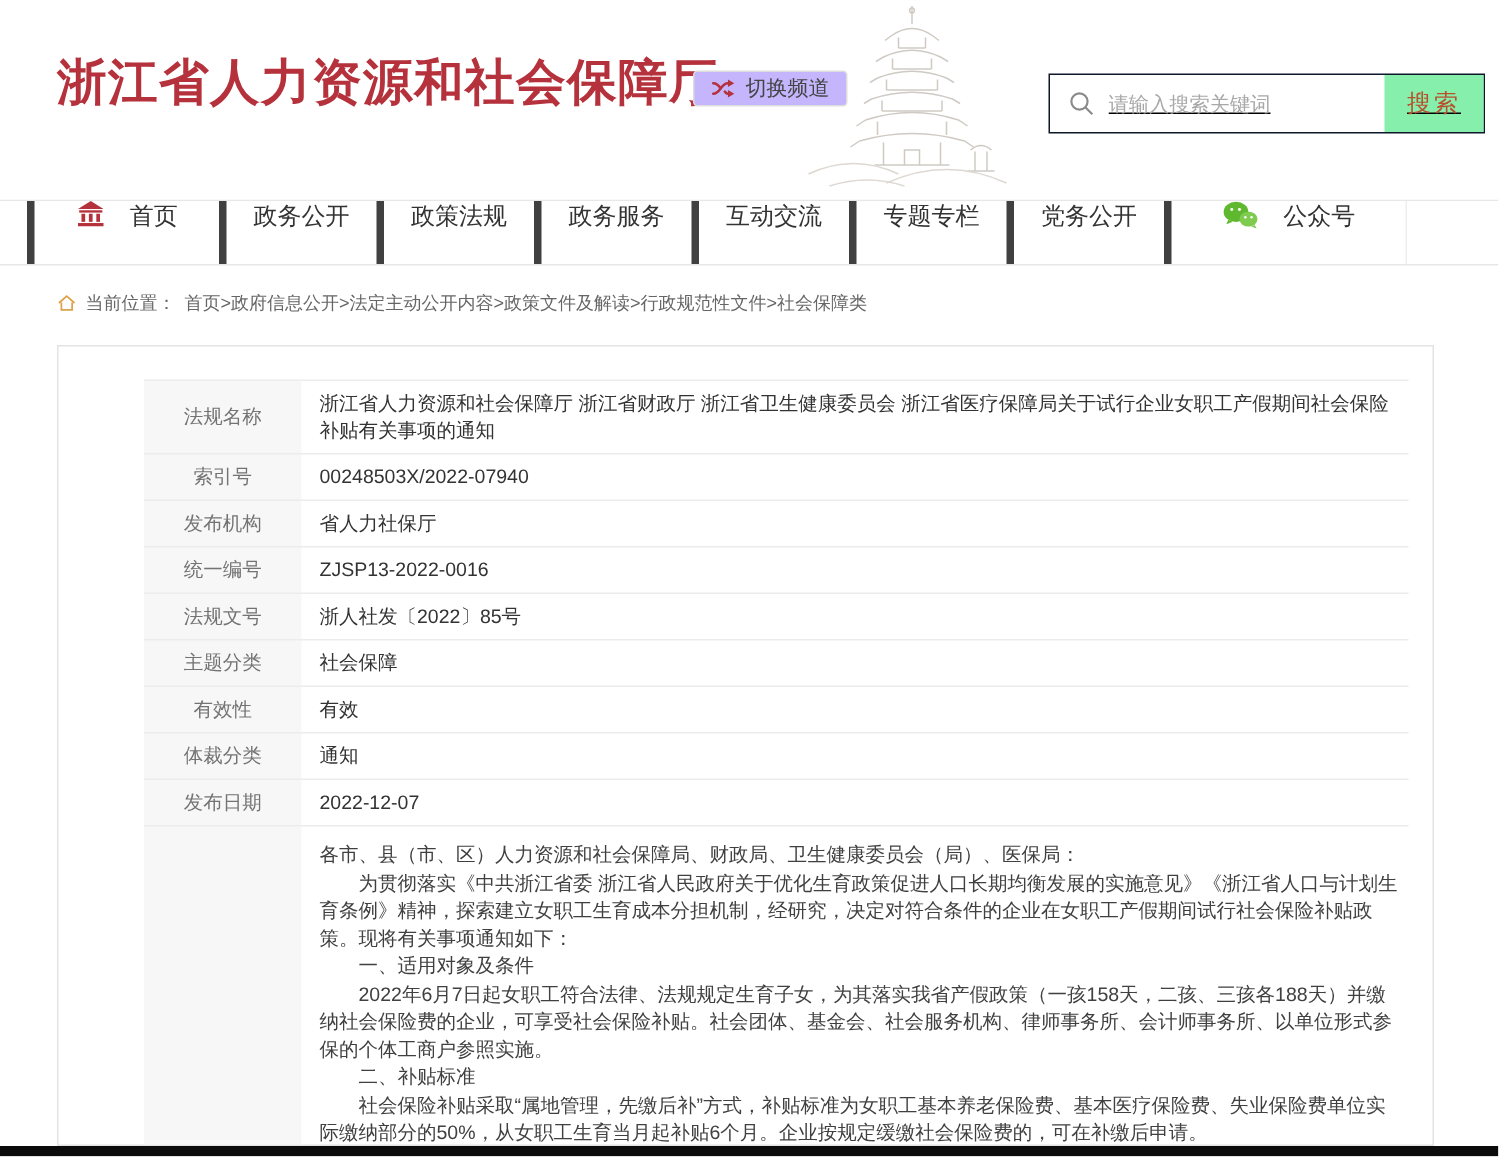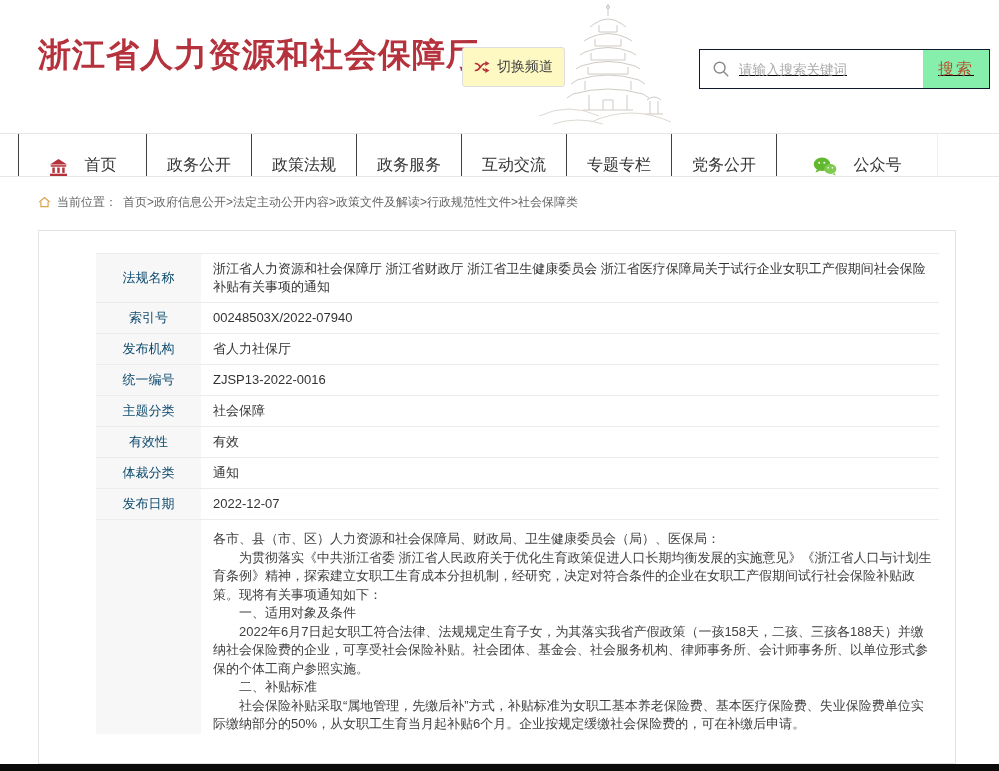--- a/index.html
+++ b/index.html
@@ -13,22 +13,22 @@
   .site-title {
     position:absolute; left:38px; top:33px; white-space:nowrap;
     font-family:"Liberation Serif","DejaVu Serif",serif; font-weight:700;
     font-size:33px; color:#b5323c; letter-spacing:1px;
   }
   .site-subtitle {
     position:absolute; left:40px; top:88px;
     font-size:10.5px; color:#c04a50; letter-spacing:.4px; white-space:nowrap;
   }
   .switch-channel {
-    position:absolute; left:462px; top:47px; height:40px; padding:0 11px;
-    display:flex; align-items:center; gap:6px; background:#fef9c3;
+    position:absolute; left:462px; top:47px; height:24px; padding:0 11px;
+    display:flex; align-items:center; gap:6px; background:#c4b5fd;
     border:1px solid #ddd; border-radius:3px; font-size:14px; color:#444; cursor:pointer;
   }
   .pagoda { position:absolute; left:533px; top:2px; }
   .search-bar {
     position:absolute; left:699px; top:49px; width:291px; height:40px;
     border:1px solid #0f172a; display:flex; align-items:center; background:#fff;text-decoration:underline;
   }
   .search-glyph { display:flex; margin:0 9px 0 12px; }
   .search-input {
     flex:1; min-width:0; border:none; outline:none;
@@ -38,41 +38,41 @@
   .search-btn {
     width:66px; align-self:stretch; background:#86efac; border:none;
     color:#b8502e; font-size:16px; font-family:inherit; cursor:pointer; letter-spacing:2px;
   }
   
   .main-nav {
     height:44px; display:flex; padding-left:18px; background:#fff;
     border-top:1px solid #e7e7e7; border-bottom:1px solid #e7e7e7;
   }
   .nav-item {
-    width:105px; display:flex; align-items:flex-end; justify-content:center; gap:17px;
-    border-left:1px solid #404040; font-size:16px; color:#333; cursor:pointer;
+    width:105px; display:flex; align-items:flex-start; justify-content:center; gap:17px;
+    border-left:5px solid #404040; font-size:16px; color:#333; cursor:pointer;
   }
   .nav-item:first-child { width:128px; }
   .nav-item:last-child  { width:162px; border-right:1px solid #eeeeee; }
   .nav-icon { display:flex; }
   
   .breadcrumb {
     margin:16px 0 0 38px; height:18px; display:flex; align-items:center; gap:6px;
     font-size:12px; color:#666;
   }
   
   .content-box {
     position:absolute; left:38px; top:230px; width:918px; height:534px;
     border:1px solid #e3e3e3; background:#fff; overflow:hidden;
     padding:22px 16px 0 57px;
   }
   .meta-table { display:table; width:100%; border-collapse:collapse; font-size:13px; border-top:1px solid #ececec; }
   .meta-row { display:table-row; }
   .meta-label {
-    display:table-cell; width:105px; background:#f7f7f7; color:#0c4a6e;
+    display:table-cell; width:105px; background:#f7f7f7; color:#737373;
     text-align:center; vertical-align:middle; padding:6px 8px;
     border-bottom:1px solid #ececec;
   }
   .meta-value {
     display:table-cell; color:#333; vertical-align:middle;
     padding:6px 12px; line-height:18px; border-bottom:1px solid #ececec;
   }
   .meta-row.body-row .meta-label { border-bottom:none; }
   .meta-row.body-row .meta-value { border-bottom:none; padding:10px 4px 0 12px; }
   .doc-body p { font-size:13px; line-height:18.5px; color:#404040; }
@@ -209,20 +209,24 @@
       </div>
       <div class="meta-row">
         <div class="meta-label">发布机构</div>
         <div class="meta-value">省人力社保厅</div>
       </div>
       <div class="meta-row">
         <div class="meta-label">统一编号</div>
         <div class="meta-value">ZJSP13-2022-0016</div>
       </div>
       <div class="meta-row">
+        <div class="meta-label">法规文号</div>
+        <div class="meta-value">浙人社发〔2022〕85号</div>
+      </div>
+      <div class="meta-row">
         <div class="meta-label">主题分类</div>
         <div class="meta-value">社会保障</div>
       </div>
       <div class="meta-row">
         <div class="meta-label">有效性</div>
         <div class="meta-value">有效</div>
       </div>
       <div class="meta-row">
         <div class="meta-label">体裁分类</div>
         <div class="meta-value">通知</div>

